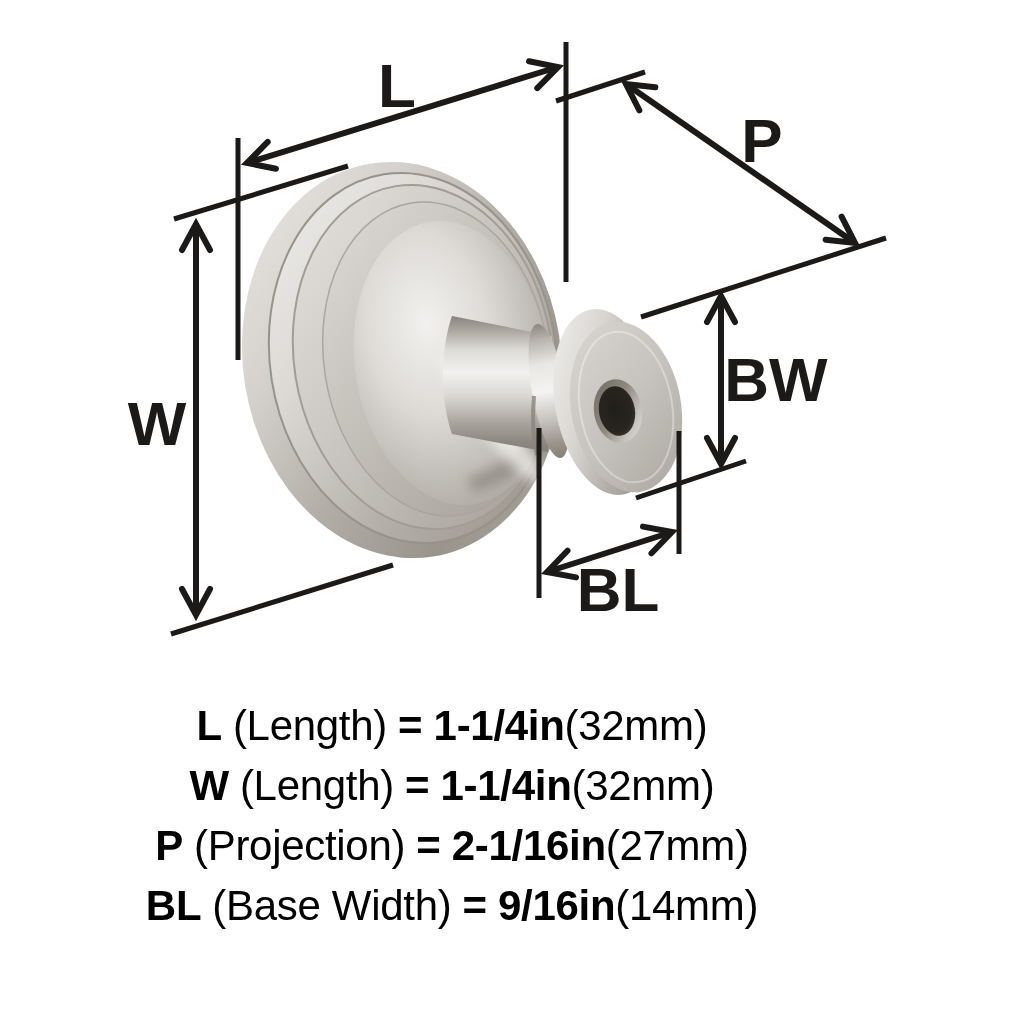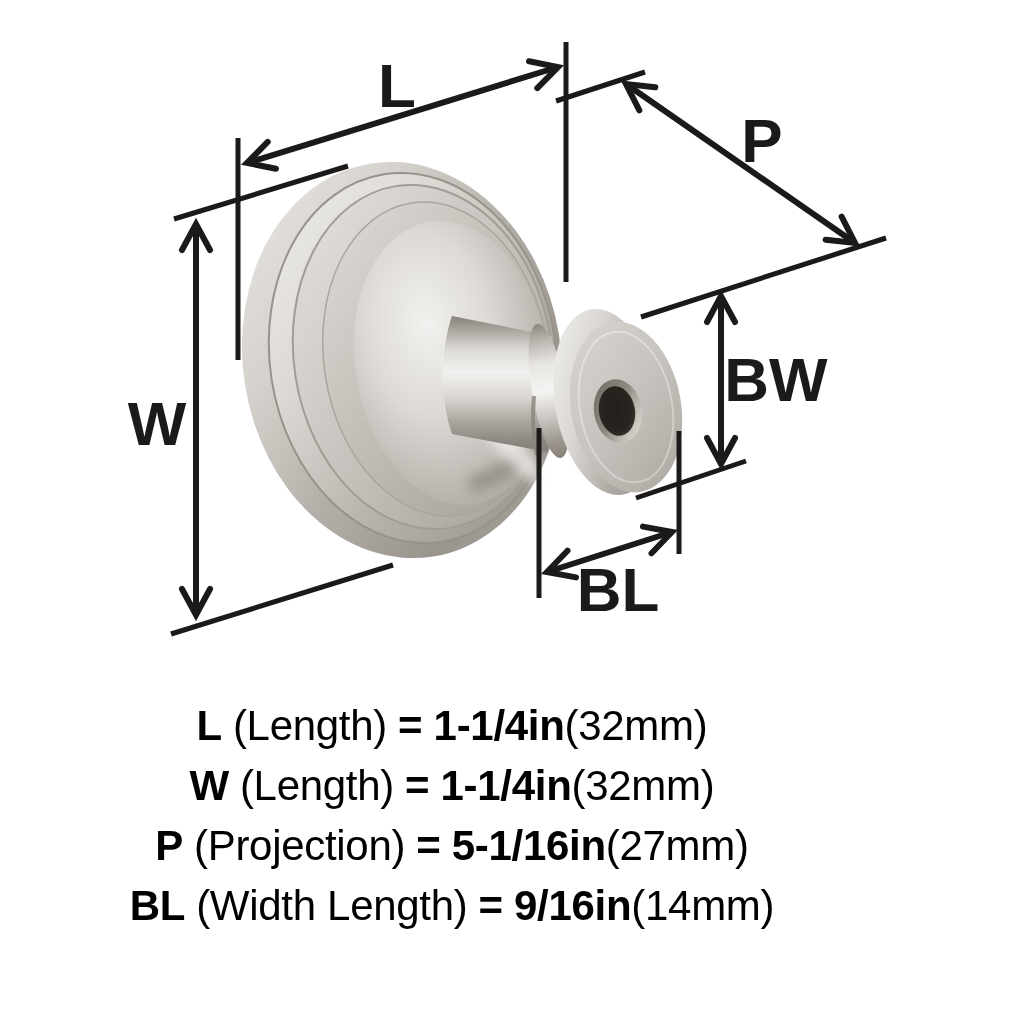--- a/index.html
+++ b/index.html
@@ -141,17 +141,17 @@
     <text class="dim-label" x="397" y="107" text-anchor="middle">L</text>
     <text class="dim-label" x="157" y="445" text-anchor="middle">W</text>
     <text class="dim-label" x="762" y="162" text-anchor="middle">P</text>
     <text class="dim-label" x="776" y="401" text-anchor="middle">BW</text>
     <text class="dim-label" x="618" y="611" text-anchor="middle">BL</text>
   </svg>
 
   <div class="specs">
     <div class="spec-line"><span class="spec-abbr">L</span><span class="spec-name">(Length)</span><span class="spec-value">= 1-1/4in</span><span class="spec-metric">(32mm)</span></div>
     <div class="spec-line"><span class="spec-abbr">W</span><span class="spec-name">(Length)</span><span class="spec-value">= 1-1/4in</span><span class="spec-metric">(32mm)</span></div>
-    <div class="spec-line"><span class="spec-abbr">P</span><span class="spec-name">(Projection)</span><span class="spec-value">= 5-1/16in</span><span class="spec-metric">(27mm)</span></div>
-    <div class="spec-line"><span class="spec-abbr">BL</span><span class="spec-name">(Width Length)</span><span class="spec-value">= 9/16in</span><span class="spec-metric">(14mm)</span></div>
+    <div class="spec-line"><span class="spec-abbr">P</span><span class="spec-name">(Projection)</span><span class="spec-value">= 2-1/16in</span><span class="spec-metric">(27mm)</span></div>
+    <div class="spec-line"><span class="spec-abbr">BL</span><span class="spec-name">(Base Width)</span><span class="spec-value">= 9/16in</span><span class="spec-metric">(14mm)</span></div>
   </div>
 
 </div>
 
 </body></html>

